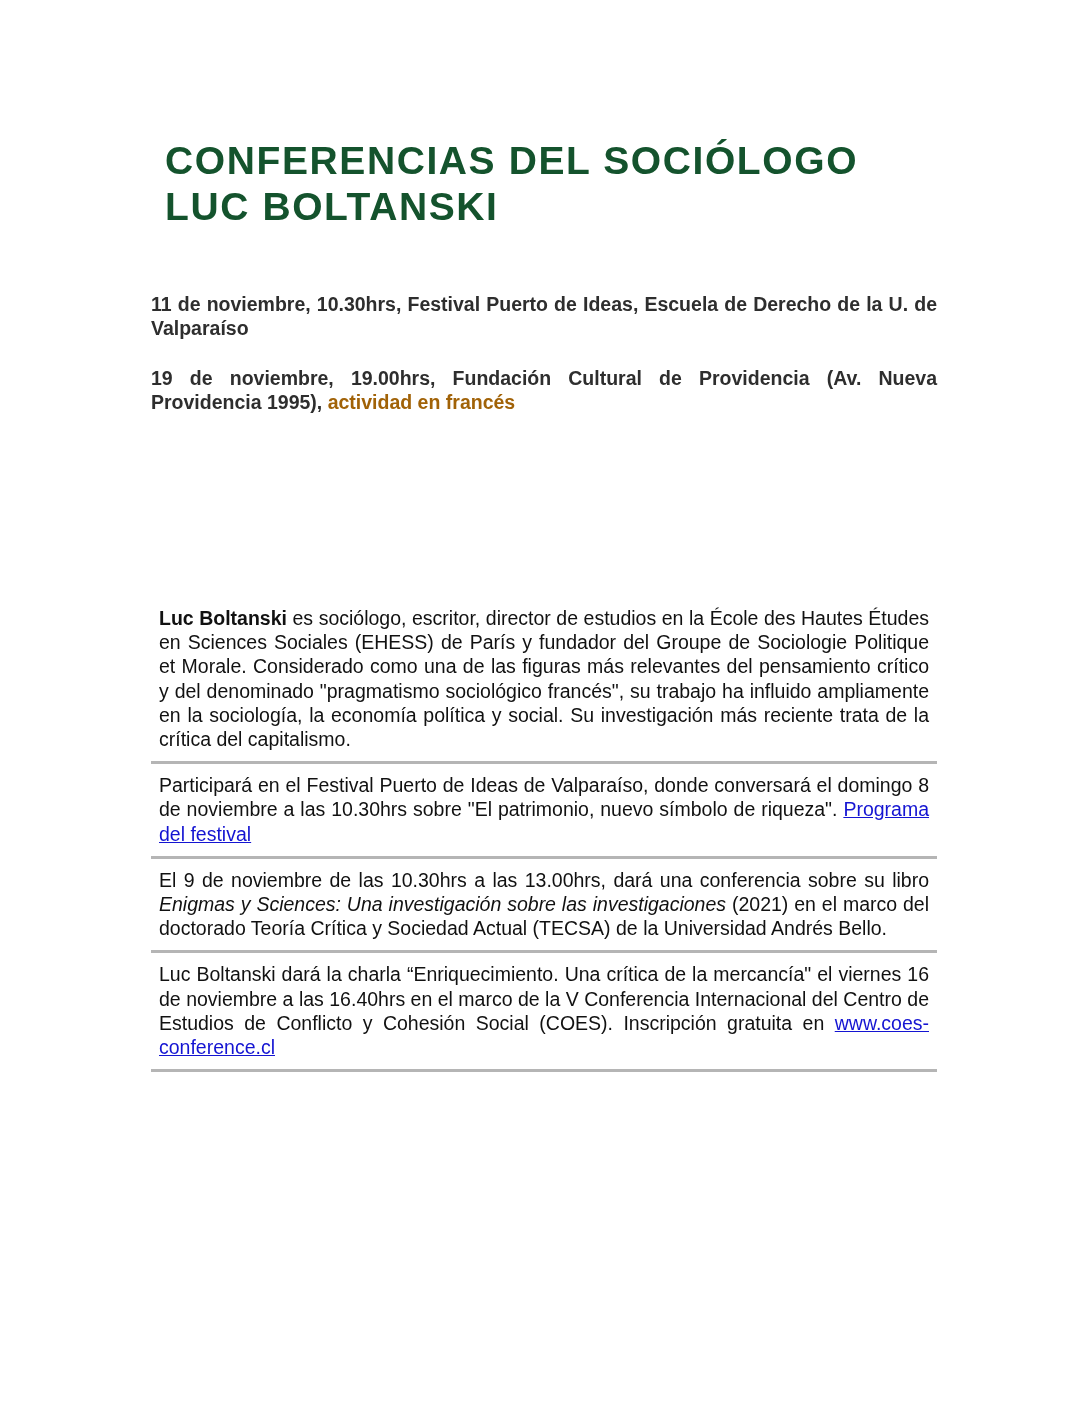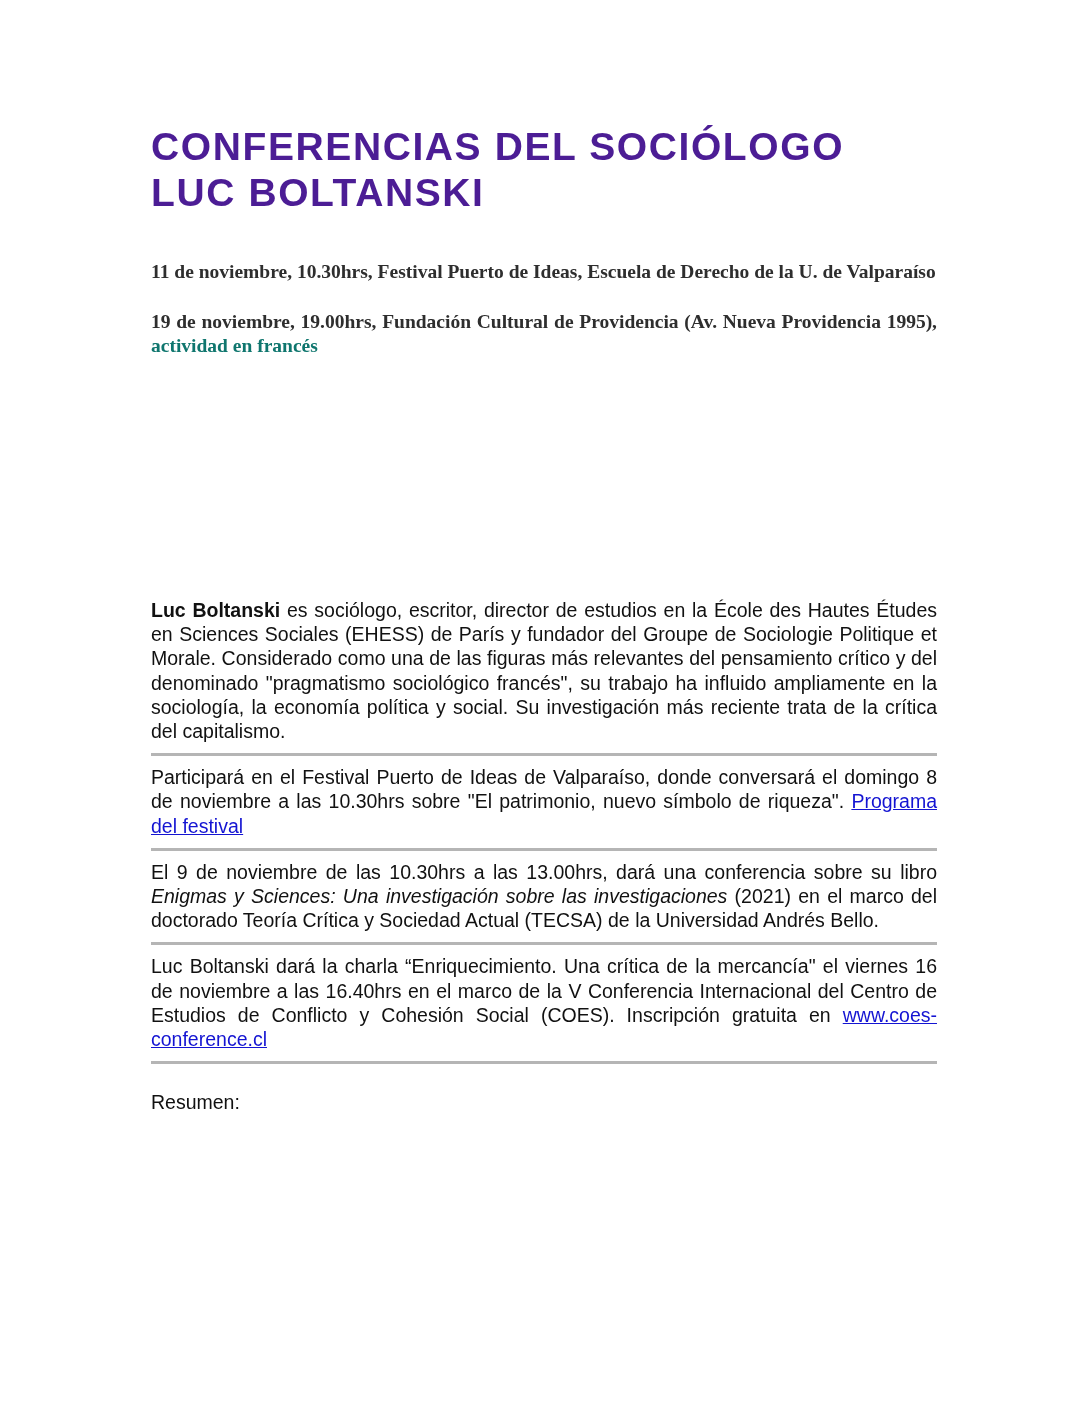--- a/index.html
+++ b/index.html
@@ -4,32 +4,32 @@
   <style>
     html, body { margin: 0; padding: 0; background: #ffffff; }
     body {
       width: 1088px; height: 1408px; position: relative; overflow: hidden;
       font-family: "Liberation Sans", sans-serif; color: #000;
     }
     .page { position: absolute; left: 151px; top: 0; width: 786px; }
     .title {
       position: absolute; top: 124px; left: 0; width: 786px;
       font-family: "Liberation Sans", sans-serif; font-weight: bold;
-      font-size: 39px; line-height: 46px; letter-spacing: 1.6px; color: #4c1d95;
-      margin: 0;
+      font-size: 39px; line-height: 46px; letter-spacing: 1.6px; color: #14532d;
+      margin: 14px;
     }
-    .schedule { position: absolute; top: 260px; left: 0; width: 786px; font-family: Liberation Serif, serif; }
+    .schedule { position: absolute; top: 292px; left: 0; width: 786px; }
     .sched-item {
       font-weight: bold; font-size: 19.5px; line-height: 24px; color: #2e2e2e;
       text-align: justify; margin: 0 0 26px 0;
     }
-    .link-bold { color: #0f766e; font-weight: bold; }
+    .link-bold { color: #a16207; font-weight: bold; }
     .bio { position: absolute; top: 598px; left: 0; width: 786px; }
     .para {
-      font-size: 19.5px; line-height: 24.2px; color: #111; text-align: justify; margin: 0;
+      font-size: 19.5px; line-height: 24.2px; color: #111; text-align: justify; margin: 8px;
     }
     .para b { font-weight: bold; }
     .rule { height: 3px; background: #b5b5b5; margin: 10px 0 9px 0; }
     a.ulink { color: #1414d2; text-decoration: underline; }
     .resumen { margin-top: 26px; }
   </style>
 </head>
 <body>
 
 <div class="page">
@@ -62,15 +62,14 @@
       <span>El 9 de noviembre de las 10.30hrs a las 13.00hrs, dará una conferencia sobre su libro </span><i>Enigmas y Sciences: Una investigación sobre las investigaciones</i><span> (2021) en el marco del doctorado Teoría Crítica y Sociedad Actual (TECSA) de la Universidad Andrés Bello.</span>
     </p>
 
     <div class="rule"></div>
     <p class="para">
       <span>Luc Boltanski dará la charla “Enriquecimiento. Una crítica de la mercancía" el viernes 16 de noviembre a las 16.40hrs en el marco de la V Conferencia Internacional del Centro de Estudios de Conflicto y Cohesión Social (COES). Inscripción gratuita en </span><a class="ulink" href="#">www.coes-conference.cl</a>
     </p>
 
     <div class="rule"></div>
 
-    <p class="para resumen">Resumen:</p>
   </div>
 </div>
 
 </body></html>

